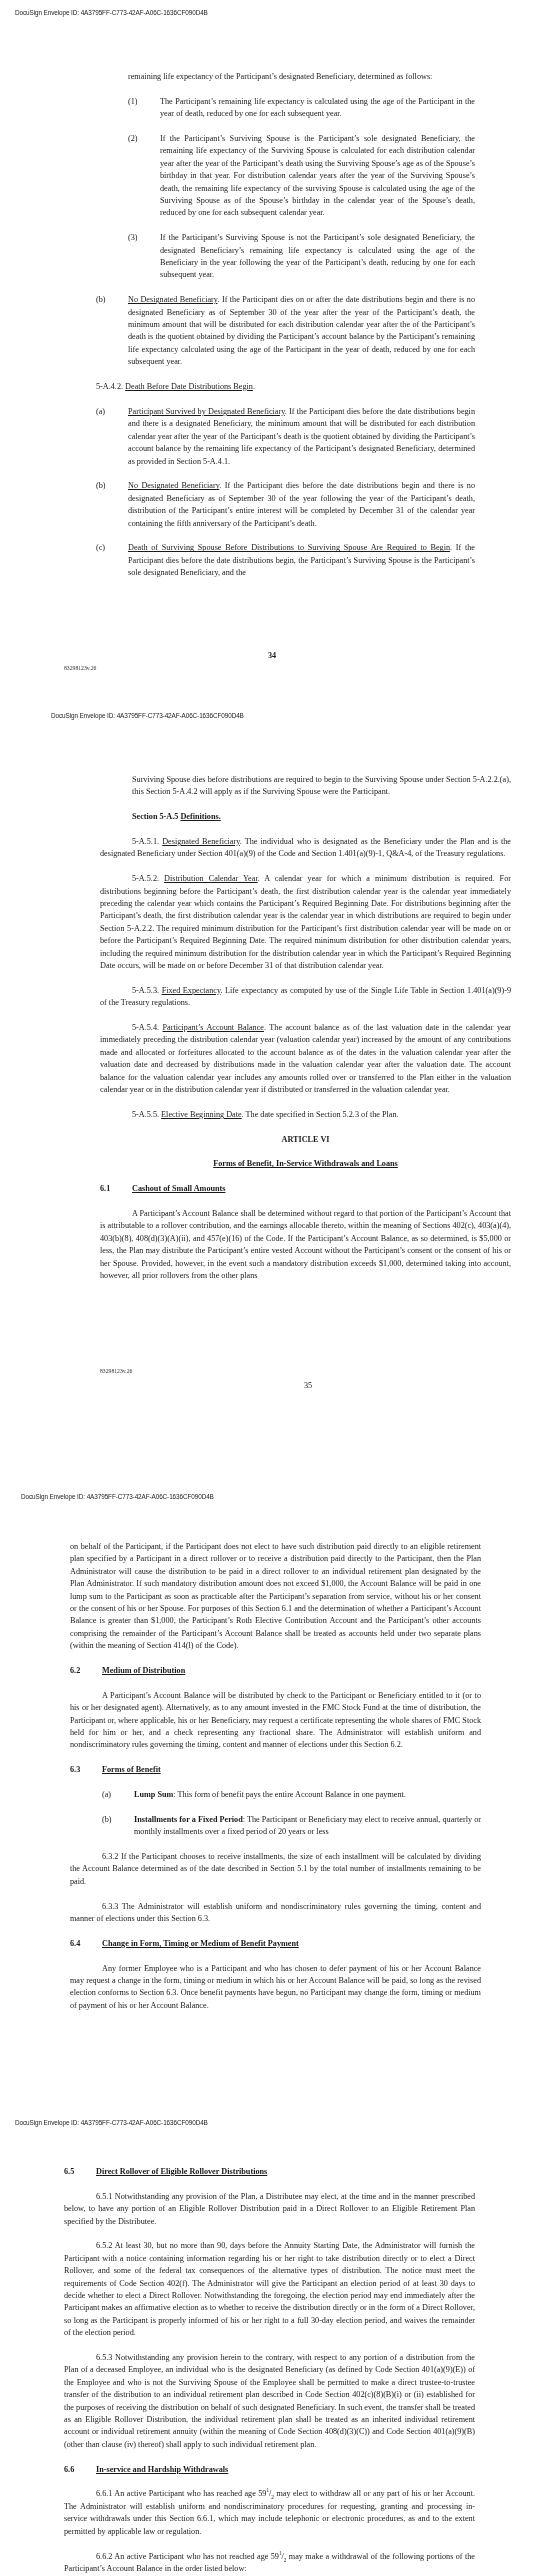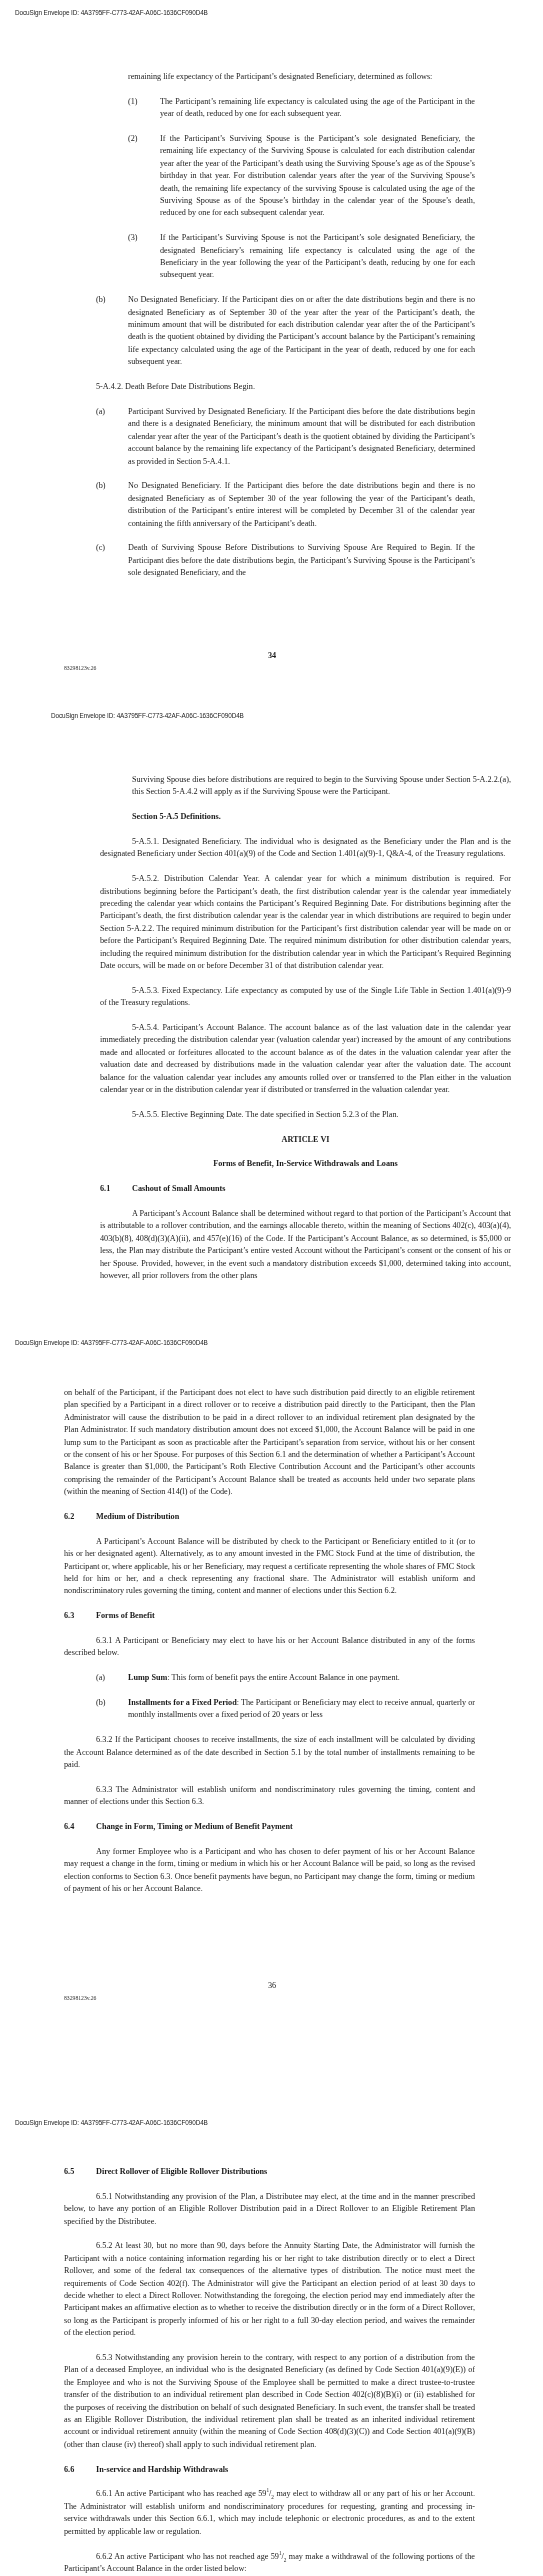--- a/index.html
+++ b/index.html
@@ -7,21 +7,21 @@
          font-family: "Liberation Serif", "DejaVu Serif", serif; color: #1a1a1a; }
   .page { position: absolute; left: 0; width: 534px; height: 703px; background: #fff; }
   .envelope { position: absolute; left: 15px; top: 9.3px; font-family: "Liberation Sans", "DejaVu Sans", sans-serif;
               font-size: 6.4px; color: #222; letter-spacing: -0.1px; }
   .body { position: absolute; left: 64px; width: 411px; font-size: 8.2px; line-height: 12.4px; text-align: justify; }
   .blk { margin: 0 0 12.4px 0; }
   .blk.center { text-align: center; }
   .indent-first { text-indent: 32px; }
   .item { position: relative; }
   .lbl { position: absolute; top: 0; }
-  .u { }
+  .u { text-decoration: underline; }
   .b { font-weight: bold; }
   .heading-num { display: inline-block; width: 32px; font-weight: bold; }
   .pg-num { position: absolute; width: 544px; text-align: center; font-size: 8.2px; }
   .doc-id { position: absolute; left: 64px; font-size: 5.7px; color: #333; }
   sup, sub { font-size: 5.2px; line-height: 0; }
 </style>
 </head>
 <body>
 
 <div id="doc">
@@ -52,28 +52,27 @@
         <div class="blk indent-first"><span>5-A.5.4. </span><span class="u">Participant’s Account Balance</span><span>. The account balance as of the last valuation date in the calendar year immediately preceding the distribution calendar year (valuation calendar year) increased by the amount of any contributions made and allocated or forfeitures allocated to the account balance as of the dates in the valuation calendar year after the valuation date and decreased by distributions made in the valuation calendar year after the valuation date. The account balance for the valuation calendar year includes any amounts rolled over or transferred to the Plan either in the valuation calendar year or in the distribution calendar year if distributed or transferred in the valuation calendar year.</span></div>
         <div class="blk indent-first"><span>5-A.5.5. </span><span class="u">Elective Beginning Date</span><span>. The date specified in Section 5.2.3 of the Plan.</span></div>
         <div class="blk center"><span class="b">ARTICLE VI</span></div>
         <div class="blk center"><span class="u b">Forms of Benefit, In-Service Withdrawals and Loans</span></div>
         <div class="blk"><span class="heading-num">6.1</span><span class="u b">Cashout of Small Amounts</span></div>
         <div class="blk indent-first"><span>A Participant’s Account Balance shall be determined without regard to that portion of the Participant’s Account that is attributable to a rollover contribution, and the earnings allocable thereto, within the meaning of Sections 402(c), 403(a)(4), 403(b)(8), 408(d)(3)(A)(ii), and 457(e)(16) of the Code. If the Participant’s Account Balance, as so determined, is $5,000 or less, the Plan may distribute the Participant’s entire vested Account without the Participant’s consent or the consent of his or her Spouse. Provided, however, in the event such a mandatory distribution exceeds $1,000, determined taking into account, however, all prior rollovers from the other plans</span></div>
       </div>
       <div class="pg-num" style="top: 678px;">35</div>
       <div class="doc-id" style="top: 665px;">83298123v.26</div>
     </div>
-    <div class="page" style="top: 1330px;">
+    <div class="page" style="top: 1484px; margin-left: 6px;">
       <div class="envelope">DocuSign Envelope ID: 4A3795FF-C773-42AF-A06C-1636CF090D4B</div>
       <div class="body" style="top: 57px;">
         <div class="blk" style="padding-left: 0px;"><span>on behalf of the Participant, if the Participant does not elect to have such distribution paid directly to an eligible retirement plan specified by a Participant in a direct rollover or to receive a distribution paid directly to the Participant, then the Plan Administrator will cause the distribution to be paid in a direct rollover to an individual retirement plan designated by the Plan Administrator. If such mandatory distribution amount does not exceed $1,000, the Account Balance will be paid in one lump sum to the Participant as soon as practicable after the Participant’s separation from service, without his or her consent or the consent of his or her Spouse. For purposes of this Section 6.1 and the determination of whether a Participant’s Account Balance is greater than $1,000, the Participant’s Roth Elective Contribution Account and the Participant’s other accounts comprising the remainder of the Participant’s Account Balance shall be treated as accounts held under two separate plans (within the meaning of Section 414(l) of the Code).</span></div>
         <div class="blk"><span class="heading-num">6.2</span><span class="u b">Medium of Distribution</span></div>
         <div class="blk indent-first"><span>A Participant’s Account Balance will be distributed by check to the Participant or Beneficiary entitled to it (or to his or her designated agent). Alternatively, as to any amount invested in the FMC Stock Fund at the time of distribution, the Participant or, where applicable, his or her Beneficiary, may request a certificate representing the whole shares of FMC Stock held for him or her, and a check representing any fractional share. The Administrator will establish uniform and nondiscriminatory rules governing the timing, content and manner of elections under this Section 6.2.</span></div>
         <div class="blk"><span class="heading-num">6.3</span><span class="u b">Forms of Benefit</span></div>
-        <div class="blk indent-first"><span>6.3.1 A Participant or Beneficiary may elect to have his or her Account Balance distributed in any of the forms described below.</span></div>
         <div class="blk item" style="padding-left: 64px;"><span class="lbl" style="left: 32px;">(a)</span><span class="b">Lump Sum</span><span>: This form of benefit pays the entire Account Balance in one payment.</span></div>
         <div class="blk item" style="padding-left: 64px;"><span class="lbl" style="left: 32px;">(b)</span><span class="b">Installments for a Fixed Period</span><span>: The Participant or Beneficiary may elect to receive annual, quarterly or monthly installments over a fixed period of 20 years or less</span></div>
         <div class="blk indent-first"><span>6.3.2 If the Participant chooses to receive installments, the size of each installment will be calculated by dividing the Account Balance determined as of the date described in Section 5.1 by the total number of installments remaining to be paid.</span></div>
         <div class="blk indent-first"><span>6.3.3 The Administrator will establish uniform and nondiscriminatory rules governing the timing, content and manner of elections under this Section 6.3.</span></div>
         <div class="blk"><span class="heading-num">6.4</span><span class="u b">Change in Form, Timing or Medium of Benefit Payment</span></div>
         <div class="blk indent-first"><span>Any former Employee who is a Participant and who has chosen to defer payment of his or her Account Balance may request a change in the form, timing or medium in which his or her Account Balance will be paid, so long as the revised election conforms to Section 6.3. Once benefit payments have begun, no Participant may change the form, timing or medium of payment of his or her Account Balance.</span></div>
       </div>
       <div class="pg-num" style="top: 651px;">36</div>
       <div class="doc-id" style="top: 665px;">83298123v.26</div>
     </div>

